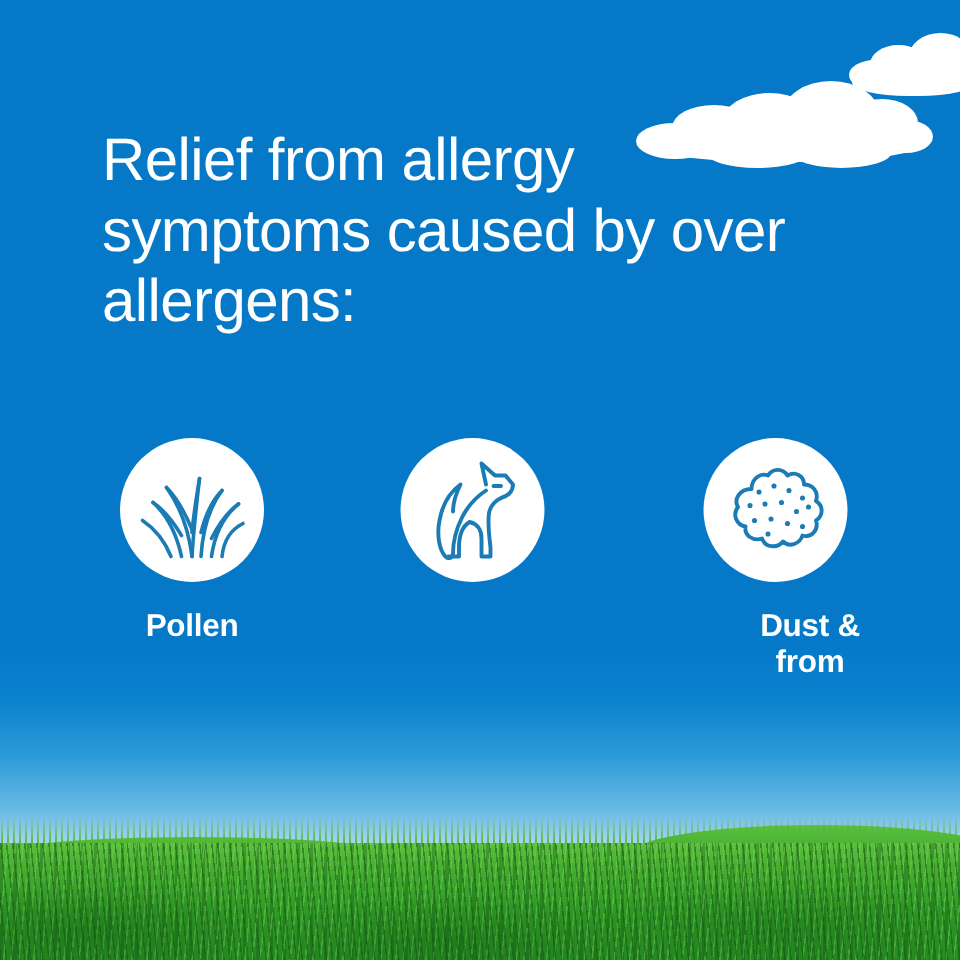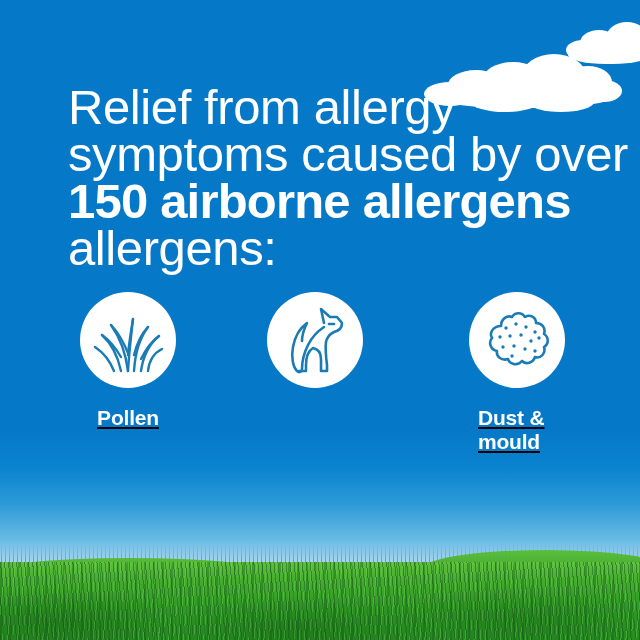--- a/index.html
+++ b/index.html
@@ -119,38 +119,37 @@
               background:linear-gradient(to bottom,#55ba39,#3da32b); }
   .ridge.r3 { left:420px; bottom:70px; width:250px; height:20px;
               background:linear-gradient(to bottom,#5cc03e,#44a92f); }
 
   
   .headline {
     position:absolute;
     left:68px; top:84px;
     width:520px;
     color:#ffffff;
-    font-size:49px;
+    font-size:40px;
     line-height:47px;
     font-weight:300;
     letter-spacing:-0.4px;
   }
   .headline .bold { font-weight:700; letter-spacing:-0.8px; }
   .headline .ln { display:block; white-space:nowrap; }
 
   
   .icon-row {
     position:absolute;
     left:0; top:292px;
     width:640px; height:200px;
   }
   .icon-item {
     position:absolute;
     width:170px;
-    text-decoration:underline;
   }
   .icon-item.pollen { left:43px; }
   .icon-item.pets   { left:230px; }
   .icon-item.dust   { left:432px; }
 
   .disc {
     width:96px; height:96px;
     border-radius:50%;
     background:#ffffff;
     position:relative;
@@ -168,21 +167,21 @@
     margin-top:18px;
     color:#ffffff;
     font-size:21px;
     font-weight:700;
     line-height:24px;
     letter-spacing:-0.2px;
     text-align:center;
     width:170px;
   }
   .icon-item.dust .icon-label {
-    text-align:left;
+    text-align:center;
     padding-left:46px;
   }
   .icon-label .l2 { display:block; }
 </style>
 </head>
 <body>
 
 <div id="poster">
 
   <div class="sky"></div>
@@ -203,21 +202,20 @@
     <span class="p1"></span>
       <span class="p2"></span>
       <span class="p3"></span>
     <span class="p4"></span>
       <span class="base"></span>
   </div>
 
   <div class="headline">
     <span class="ln">Relief from allergy</span>
     <span class="ln">symptoms caused by over</span>
-    <span class="ln bold">150 airborne allergens</span>
     <span class="ln">allergens:</span>
   </div>
 
   <div class="icon-row">
 
     <div class="icon-item pollen">
       <div class="disc">
         <svg width="74" height="70" viewBox="0 0 74 70">
           <g fill="none" stroke="#1b7bb5" stroke-width="2.4" stroke-linecap="round" stroke-linejoin="round">
             <path d="M37 66 C35 50 30 34 20 20"></path>
@@ -305,21 +303,21 @@
             <circle cx="22" cy="39" r="1.7"></circle>
             <circle cx="33" cy="38" r="1.7"></circle>
             <circle cx="44" cy="41" r="1.7"></circle>
             <circle cx="54" cy="43" r="1.7"></circle>
             <circle cx="31" cy="48" r="1.7"></circle>
           </g>
         </svg>
       </div>
       <div class="icon-label">
         <span>Dust &amp;</span>
-        <span class="l2">mould</span>
+        <span class="l2">from</span>
       </div>
     </div>
 
   </div>
 
   <div class="grass-wrap">
     <div class="ridge r1"></div>
     <div class="ridge r2"></div>
     <div class="ridge r3"></div>
     <div class="grass-tips"></div>

